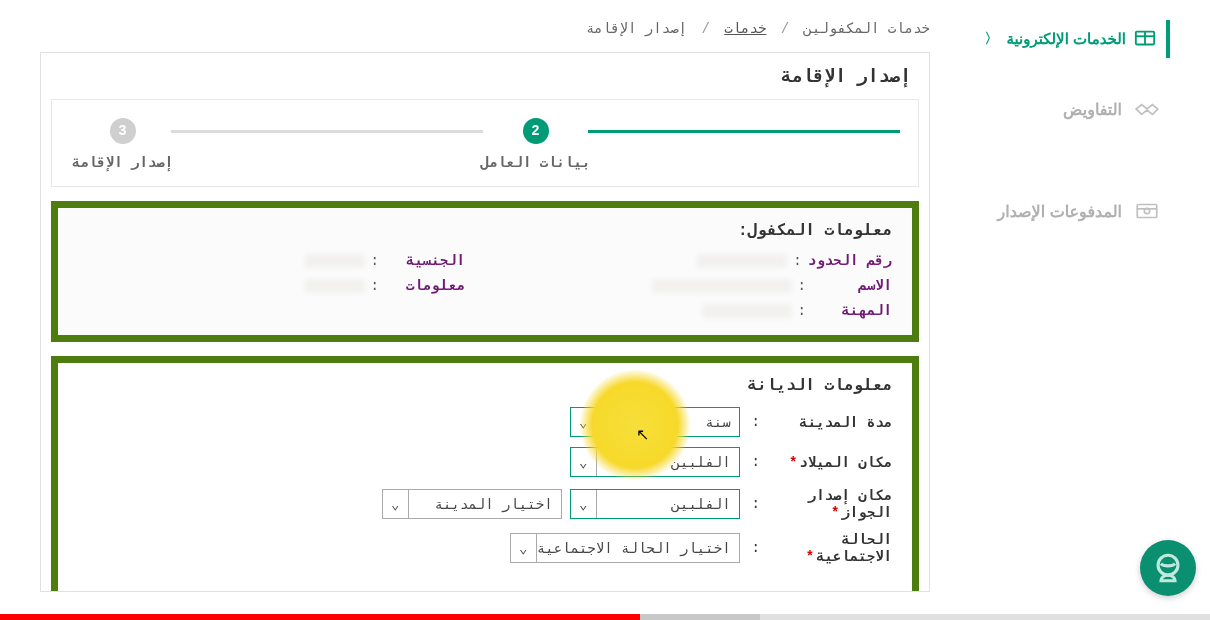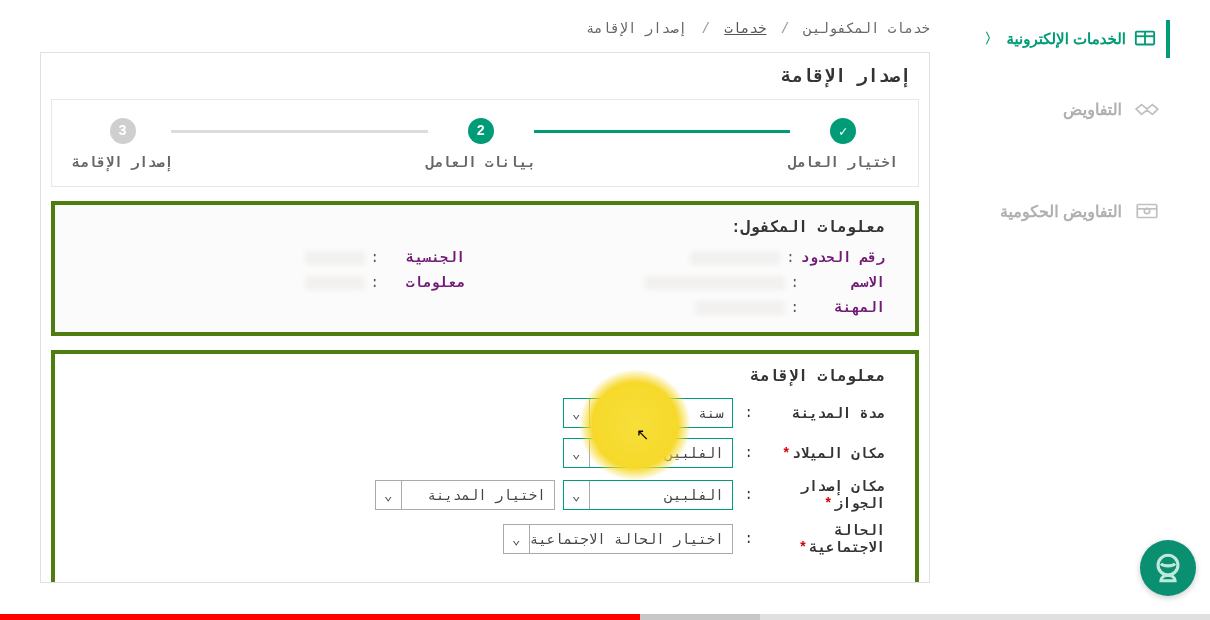--- a/index.html
+++ b/index.html
@@ -109,23 +109,23 @@
     margin-top: 12px;
     z-index:1;
   }
   .line.green { background:#009b77; }
   .line.gray { background:#dcdcdc; }
   .check::before { content:"✓"; }
 
   
   .panel {
     margin: 14px 10px 0;
-    border: 4px solid #4d7c0f;
+    border: 7px solid #4d7c0f;
     background:#fbfbfb;
-    padding: 12px 30px 16px;
+    padding: 12px 20px 16px;
   }
   .panel.open-bottom {
     border-bottom:none;
     margin-bottom:0;
     background:#fff;
   }
   .panel-title {
     font-size: 16px; font-weight:bold; color:#333;
     margin-bottom: 12px;
   }
@@ -231,44 +231,38 @@
       <span>التفاويض</span>
     </div>
     <div class="side-sep"></div>
     <div class="side-sep"></div>
     <div class="side-item">
       <svg viewBox="0 0 24 24">
           <rect x="3" y="6" width="18" height="12" rx="1" fill="none" stroke="#c0c0c0" stroke-width="1.6"></rect>
           <circle cx="12" cy="12" r="2.5" fill="none" stroke="#c0c0c0" stroke-width="1.6"></circle>
           <line x1="3" y1="10" x2="21" y2="10" stroke="#c0c0c0" stroke-width="1.6"></line>
         </svg>
-      <span>التفاويض الحكومية</span>
+      <span>المدفوعات الإصدار</span>
     </div>
   </div>
 
   <div class="main">
     <div class="breadcrumb">
       <span>خدمات المكفولين</span>
       <span class="sep">/</span>
       <span class="lnk">خدمات</span>
       <span class="sep">/</span>
       <span>إصدار الإقامة</span>
     </div>
 
     <div class="content-card">
       <div class="card-title">إصدار الإقامة</div>
 
       <div class="stepper-box">
         <div class="stepper">
-          <div class="step">
-            <div class="circle done">
-                <span class="check"></span>
-              </div>
-            <div class="lbl">اختيار العامل</div>
-          </div>
           <div class="line green"></div>
           <div class="step">
             <div class="circle active">
                 <span>2</span>
               </div>
             <div class="lbl">بيانات العامل</div>
           </div>
           <div class="line gray"></div>
           <div class="step">
             <div class="circle pending">
@@ -304,21 +298,21 @@
           </div>
           <div class="info-row">
             <span class="k">المهنة</span>
               <span class="colon">:</span>
               <span class="blur"> </span>
           </div>
         </div>
       </div>
 
       <div class="panel open-bottom">
-        <div class="panel-title">معلومات الإقامة</div>
+        <div class="panel-title">معلومات الديانة</div>
 
         <div class="form-row">
           <span class="flbl"><span>مدة المدينة</span></span>
           <span class="colon">:</span>
           <div class="select">
             <span>سنة</span>
             <span class="arrow">⌄</span>
           </div>
         </div>
 

